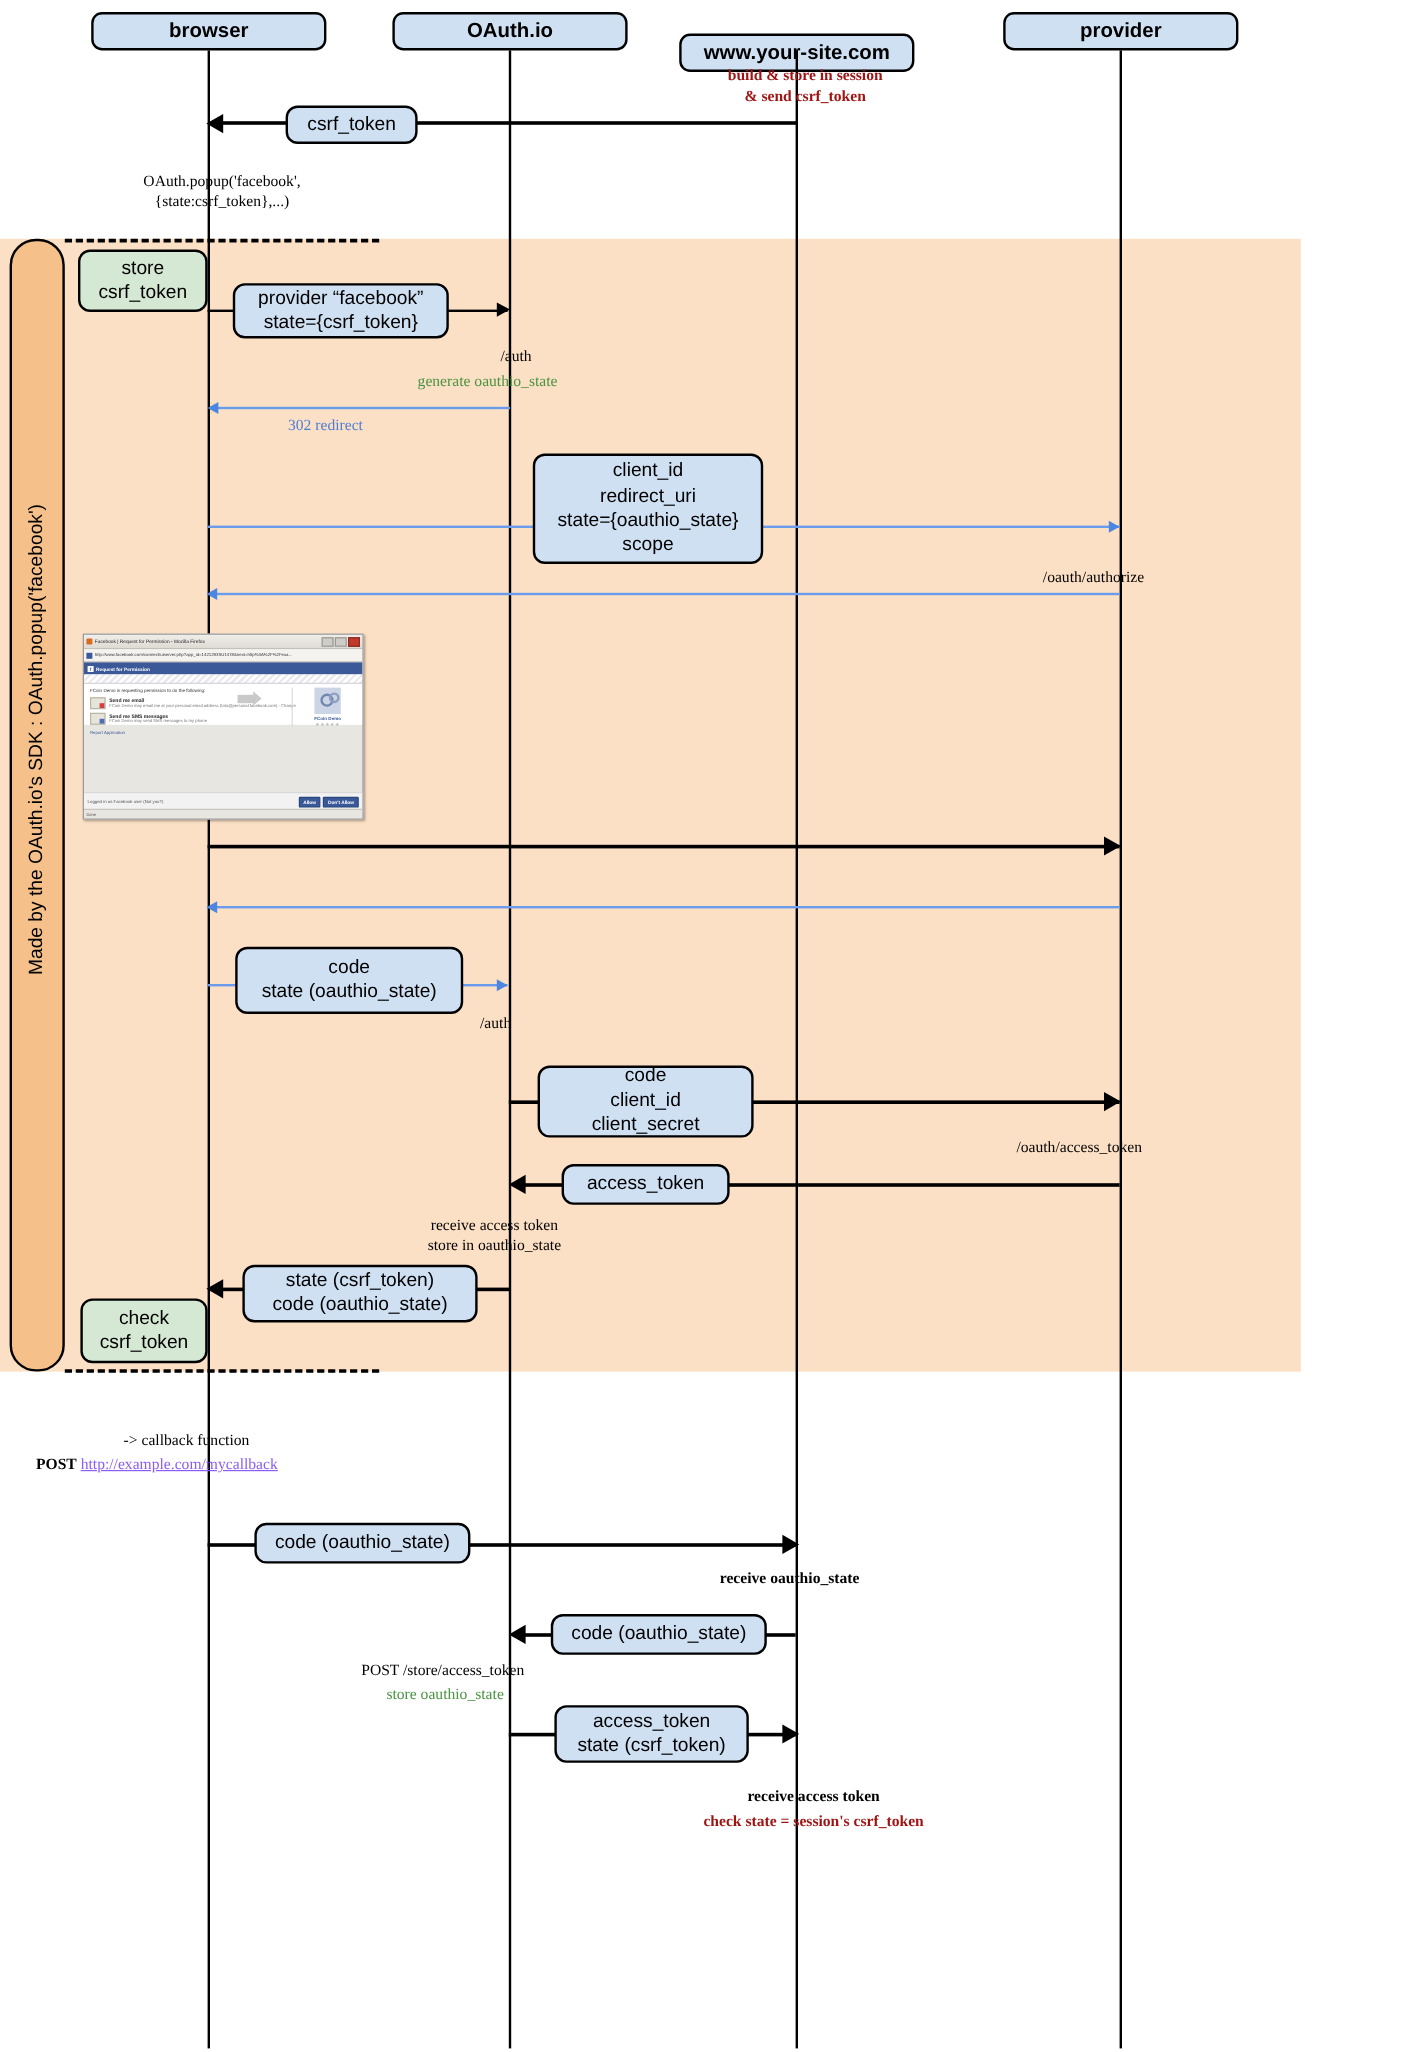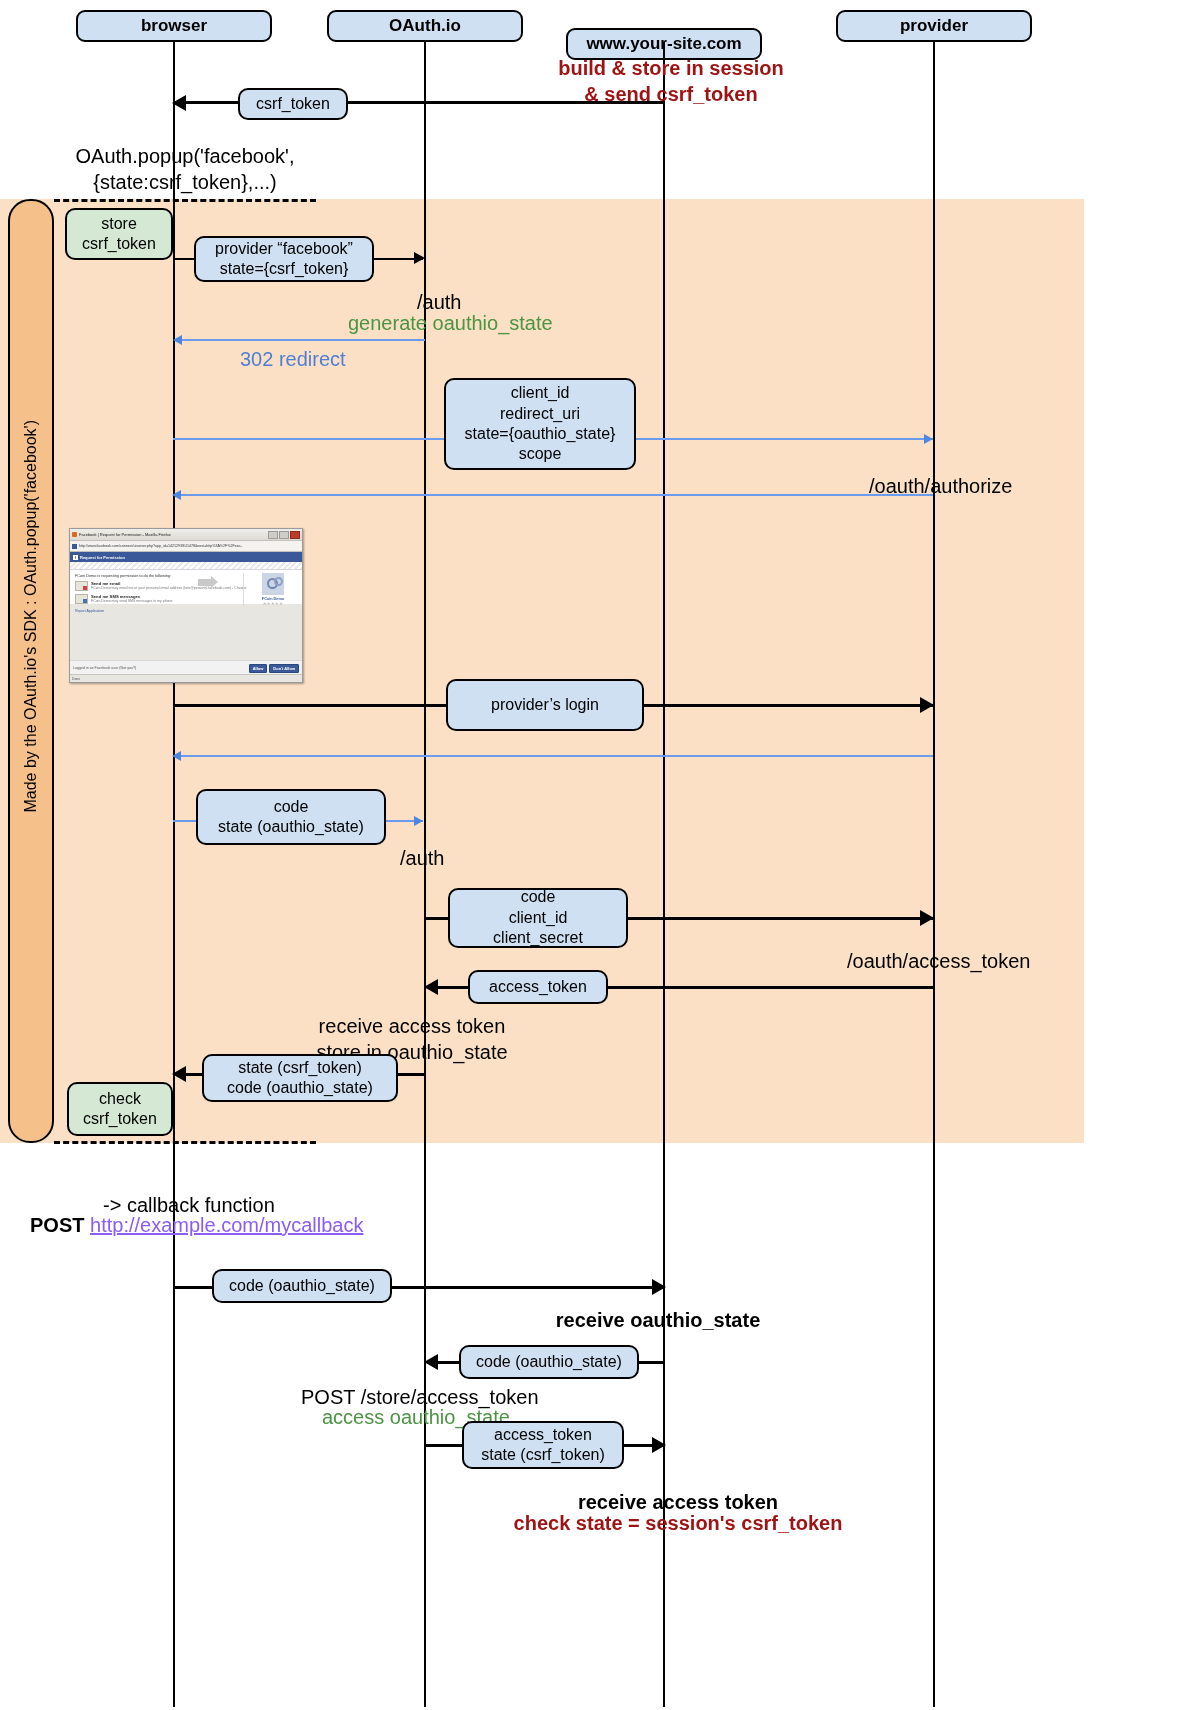--- a/index.html
+++ b/index.html
@@ -88,25 +88,26 @@
   .head.right.thick{
     border-left-width:14px;border-top-width:8px;border-bottom-width:8px;
   }
   .head.left.thick{
     border-right-width:14px;border-top-width:8px;border-bottom-width:8px;
   }
 
   
   .lbl{
     position:absolute;
-    font-size:20px;
+    font-size:13px;
     color:#000;
     white-space:nowrap;
     line-height:1.3;
     z-index:5;
+    font-family:Liberation Serif, serif;
   }
   .lbl.center{ text-align:center; transform:translateX(-50%); }
   .lbl.red{ color:#9e1313; font-weight:bold; }
   .lbl.green{ color:#4a9442; }
   .lbl.blue{ color:#4d7fd6; }
   .lbl.bold{ font-weight:bold; }
   .lbl a, .link{
     color:#8b5cf6;
     text-decoration:underline;
   }
@@ -372,23 +373,20 @@
         <b>Don't Allow</b>
       </span>
     </div>
     <div class="statusbar">
       <span>Done</span>
     </div>
   </div>
 
   <div class="arrow thick" style="left:173px;top:704px;width:760px;"></div>
   <div class="head right thick" style="left:920px;top:697px;"></div>
-  <div class="msgbox" style="left:446px;top:679px;width:198px;height:52px;">
-    <span class="ln">provider’s login</span>
-  </div>
 
   <div class="arrow blue" style="left:180px;top:755px;width:753px;"></div>
   <div class="head left blue" style="left:172px;top:751px;"></div>
 
   <div class="arrow blue" style="left:173px;top:820px;width:250px;"></div>
   <div class="head right blue" style="left:414px;top:816px;"></div>
   <div class="msgbox" style="left:196px;top:789px;width:190px;height:56px;">
     <span class="ln">code</span>
     <span class="ln">state (oauthio_state)</span>
   </div>
@@ -439,21 +437,21 @@
   </div>
   <div class="lbl bold center" style="left:658px;top:1307px;">receive oauthio_state</div>
 
   <div class="arrow thick" style="left:432px;top:1361px;width:231px;"></div>
   <div class="head left thick" style="left:424px;top:1354px;"></div>
   <div class="msgbox" style="left:459px;top:1345px;width:180px;height:34px;">
     <span class="ln">code (oauthio_state)</span>
   </div>
 
   <div class="lbl" style="left:301px;top:1384px;">POST /store/access_token</div>
-  <div class="lbl green" style="left:322px;top:1404px;">access oauthio_state</div>
+  <div class="lbl green" style="left:322px;top:1404px;">store oauthio_state</div>
 
   <div class="arrow thick" style="left:424px;top:1444px;width:239px;"></div>
   <div class="head right thick" style="left:652px;top:1437px;"></div>
   <div class="msgbox" style="left:462px;top:1421px;width:162px;height:48px;">
     <span class="ln">access_token</span>
     <span class="ln">state (csrf_token)</span>
   </div>
 
   <div class="lbl bold center" style="left:678px;top:1489px;">receive access token</div>
   <div class="lbl red center" style="left:678px;top:1510px;">check state = session's csrf_token</div>

